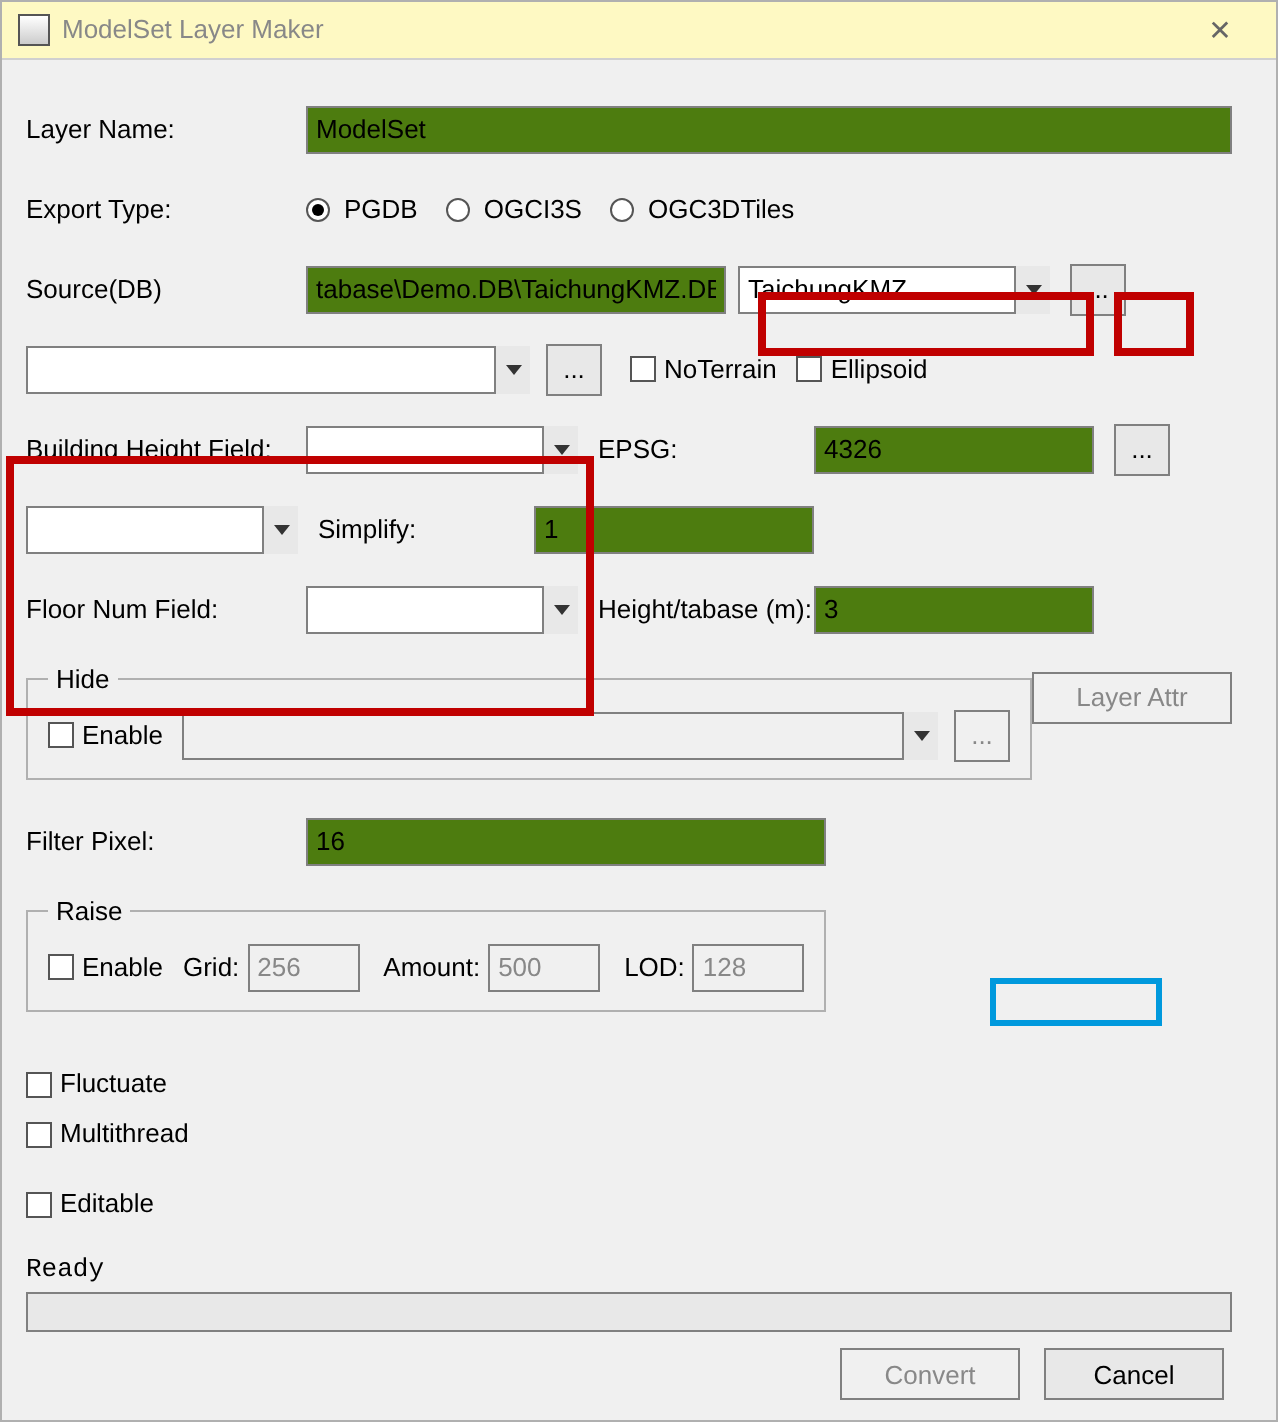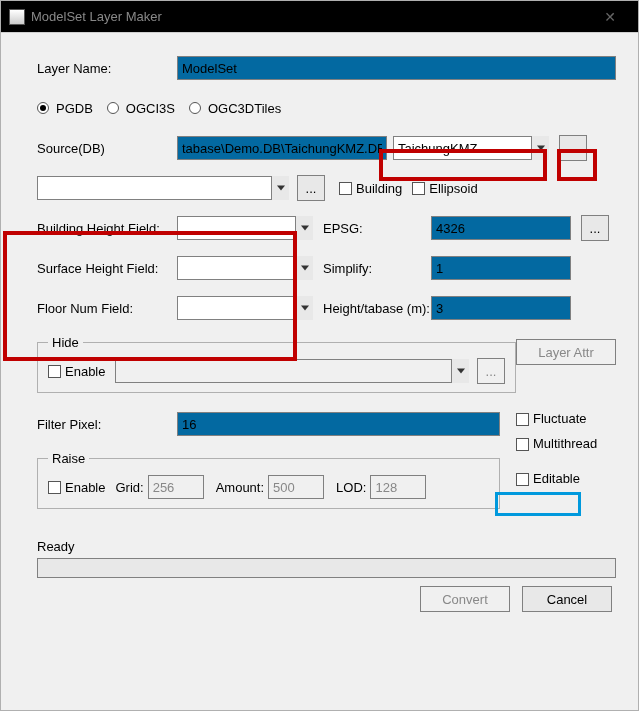--- a/index.html
+++ b/index.html
@@ -16,21 +16,21 @@
   .window {
     width: 639px;
     height: 711px;
     border: 1px solid #b0b0b0;
     background: #f0f0f0;
     display: flex;
     flex-direction: column;
   }
   .titlebar {
     height: 32px;
-    background: #000000;
+    background: #fef9c3;
     border-bottom: 1px solid #d0d0d0;
     display: flex;
     align-items: center;
     padding: 0 8px;
     color: #888;
   }
   .titlebar .appicon {
     width: 16px; height: 16px;
     border: 1px solid #555;
     background: linear-gradient(#fff, #ccc);
@@ -38,37 +38,37 @@
   }
   .titlebar .title { flex: 1; }
   .titlebar .close {
     width: 40px;
     text-align: center;
     color: #666;
     font-size: 14px;
   }
   .body {
     flex: 1;
-    padding: 22px 22px 10px 36px;
+    padding: 22px 22px 10px 12px;
     position: relative;
   }
   .row {
     display: flex;
     align-items: center;
     margin-bottom: 14px;
     height: 26px;
   }
   .lbl {
     width: 140px;
     color: #000;
   }
   .txt, .sel {
     height: 24px;
     border: 1px solid #808080;
-    background: #0369a1;
+    background: #4d7c0f;
     font-family: inherit;
     font-size: 13px;
     padding: 0 4px;
   }
   .txt[disabled], .sel[disabled], .btn[disabled] {
     background: #f0f0f0;
     color: #888;
   }
   .sel {
     appearance: none;
@@ -188,20 +188,21 @@
   </div>
 
   <div class="body">
 
     <div class="row">
       <span class="lbl">Layer Name:</span>
       <input class="txt" style="flex: 1 1 0%;" value="ModelSet">
     </div>
 
     <div class="row">
+      <span class="lbl">Export Type:</span>
       <span class="radio checked"></span>
         <span class="rlabel">PGDB</span>
       <span class="radio"></span>
         <span class="rlabel">OGCI3S</span>
       <span class="radio"></span>
         <span class="rlabel">OGC3DTiles</span>
     </div>
 
     <div class="row">
       <span class="lbl">Source(DB)</span>
@@ -217,41 +218,40 @@
 
     <div class="row">
       <span class="sel-wrap" style="width:252px">
         <input class="sel" style="width: 252px;" value="">
         <span class="sel-btn"></span>
       </span>
       <span style="width:8px"></span>
       <button class="btn square">...</button>
       <span style="width:14px"></span>
       <span class="chk"></span>
-        <span>Building</span>
+        <span>NoTerrain</span>
       <span style="width:10px"></span>
       <span class="chk"></span>
         <span>Ellipsoid</span>
     </div>
 
     <div class="row">
       <span class="lbl">Building Height Field:</span>
       <span class="sel-wrap" style="width:136px">
         <input class="sel" style="width: 136px;" value="">
         <span class="sel-btn"></span>
       </span>
       <span style="width:10px"></span>
       <span style="width:108px">EPSG:</span>
       <input class="txt" style="width: 140px;" value="4326">
       <span style="width:10px"></span>
       <button class="btn square">...</button>
     </div>
 
     <div class="row">
-      <span class="lbl">Surface Height Field:</span>
       <span class="sel-wrap" style="width:136px">
         <input class="sel" style="width: 136px;" value="">
         <span class="sel-btn"></span>
       </span>
       <span style="width:10px"></span>
       <span style="width:108px">Simplify:</span>
       <input class="txt" style="width: 140px;" value="1">
     </div>
 
     <div class="row">
@@ -278,21 +278,21 @@
           </span>
           <span style="width:8px"></span>
           <button class="btn square" disabled="">...</button>
         </div>
       </fieldset>
       <div style="width:100px; padding-top:4px;">
         <button class="btn" disabled="" style="width:100px">Layer Attr</button>
       </div>
     </div>
 
-    <div style="display:flex; gap:16px; align-items:flex-start;">
+    <div style="display:flex; gap:16px; align-items:flex-start;flex-direction:column;">
       <div style="flex:1">
         <div class="row">
           <span class="lbl">Filter Pixel:</span>
           <input class="txt" style="flex: 1 1 0%;" value="16">
         </div>
 
         <fieldset>
           <legend>Raise</legend>
           <div style="display:flex; align-items:center; height:26px;">
             <span class="chk"></span>
@@ -307,21 +307,21 @@
           </div>
         </fieldset>
       </div>
       <div style="width:100px;">
         <div style="margin-bottom:10px;"><span class="chk"></span><span>Fluctuate</span></div>
         <div style="margin-bottom:20px;"><span class="chk"></span><span>Multithread</span></div>
         <div><span class="chk"></span><span>Editable</span></div>
       </div>
     </div>
 
-    <div style="margin-top:18px;">Ready</div>
+    <div style="margin-top:18px;font-family:Liberation Mono, monospace;">Ready</div>
     <div class="progress"></div>
 
     <div class="footer-btns">
       <button class="btn" disabled="" style="width:90px">Convert</button>
       <button class="btn" style="width:90px">Cancel</button>
     </div>
 
     <div class="highlight-red" style="left:378px; top:116px; width:168px; height:32px;"></div>
     <div class="highlight-red" style="left:556px; top:116px; width:40px; height:32px;"></div>
     <div class="highlight-red" style="left:2px; top:198px; width:294px; height:130px;"></div>

